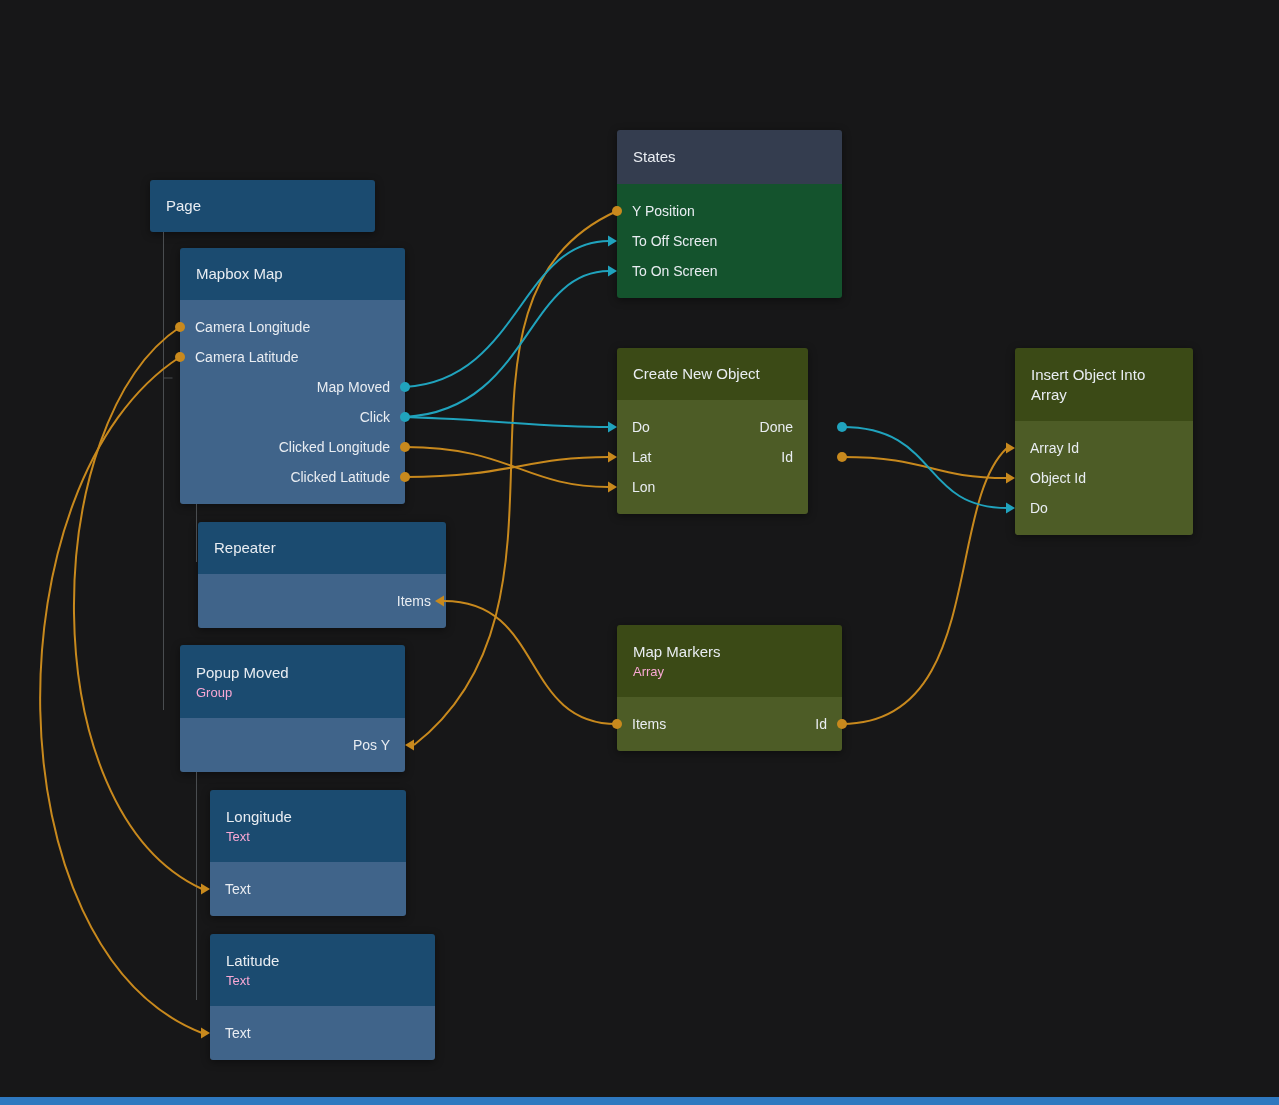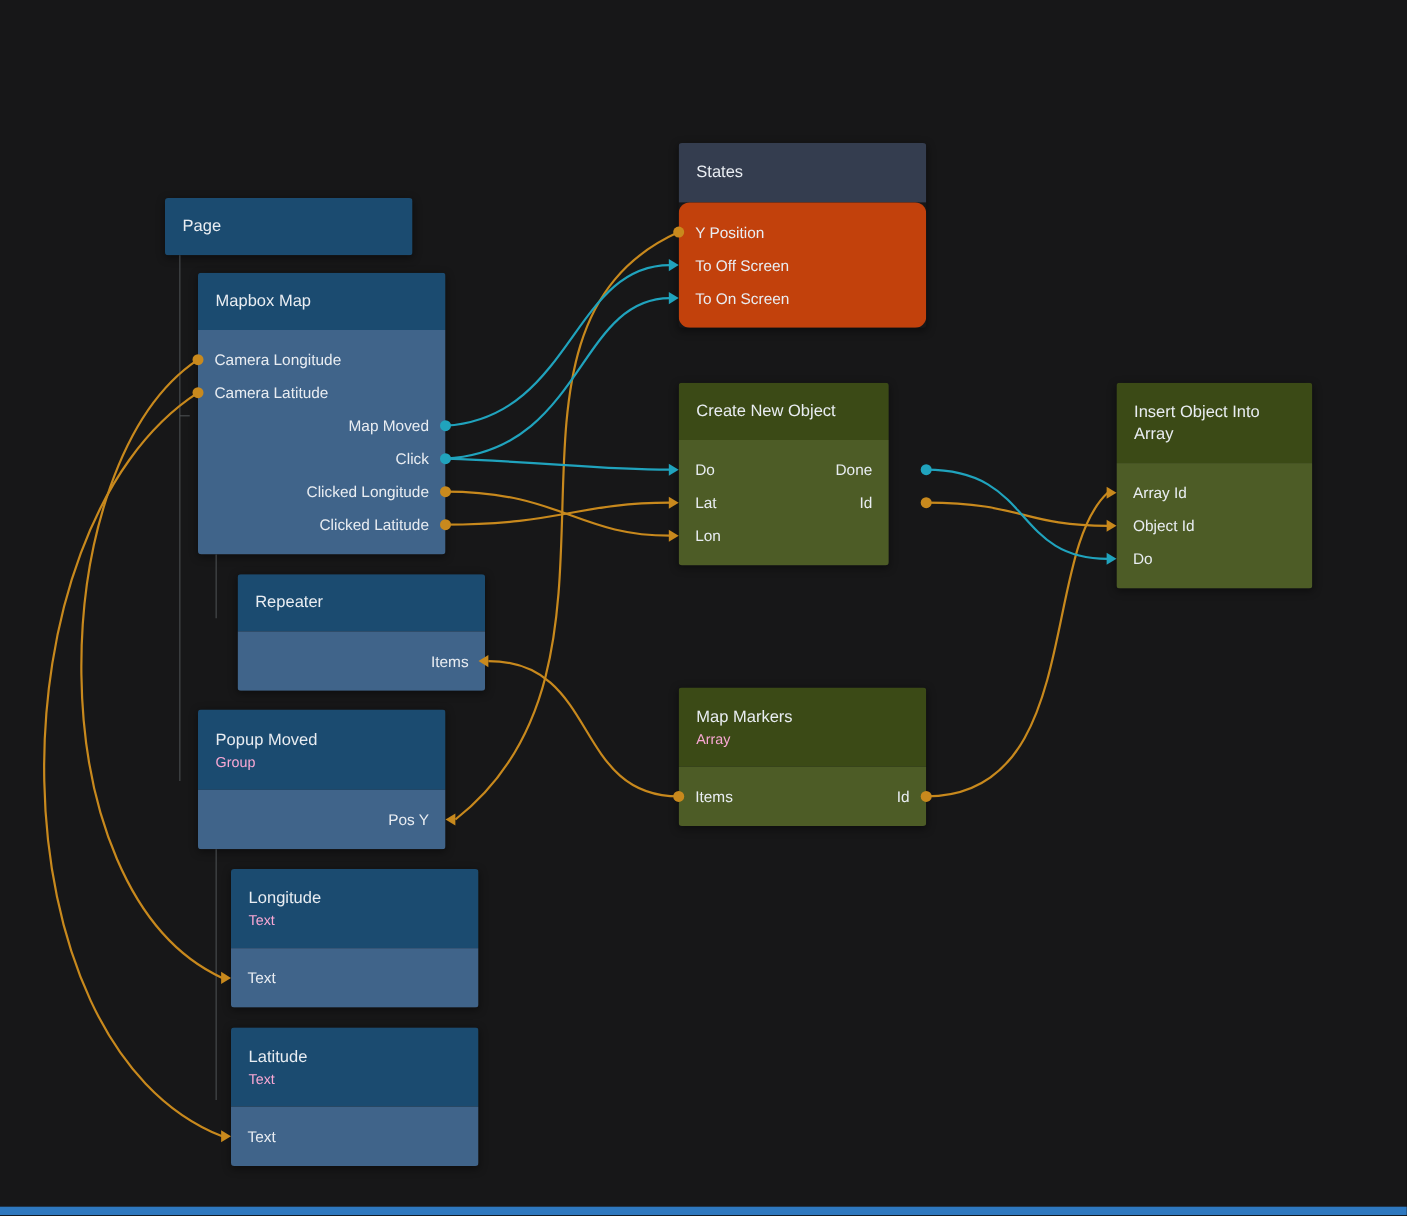--- a/index.html
+++ b/index.html
@@ -21,21 +21,21 @@
   .sub{font-size:13px;line-height:16px;margin-top:2px;color:#f9a8d4;}
   .body{padding:12px 0;box-sizing:border-box;}
   .row{
     height:30px;line-height:30px;padding:0 15px;font-size:14px;
     display:flex;justify-content:flex-start;white-space:nowrap;
   }
   .row.r{justify-content:flex-end;}
   .row.split{justify-content:space-between;}
   .h52{height:52px;} .h54{height:54px;} .h72{height:72px;} .h73{height:73px;}
   .blue  .hdr{background:#1b4b70;} .blue  .body{background:#40648a;}
-  .slate .hdr{background:#343d4f;} .slate .body{background:#c2410c;border-radius:10px;}
+  .slate .hdr{background:#343d4f;} .slate .body{background:#14532d;}
   .green .hdr{background:#3b4a16;} .green .body{background:#4d5c26;}
   .wires{
     position:absolute;left:0;top:0;z-index:5;pointer-events:none;
   }
   .wire{fill:none;stroke-width:2;}
   .wire.o{stroke:#c8891d;}
   .wire.t{stroke:#20a3bd;}
   .dot.o{fill:#c8891d;}
   .dot.t{fill:#20a3bd;}
   .arrow.o{fill:#c8891d;stroke:none;}
@@ -76,21 +76,21 @@
         </div>
       <div class="row r">
           <span>Clicked Longitude</span>
         </div>
       <div class="row r">
           <span>Clicked Latitude</span>
         </div>
     </div>
   </div>
 
-  <div class="node blue" style="left:216px;top:522px;width:225px;">
+  <div class="node blue" style="left:198px;top:522px;width:248px;">
     <div class="hdr h52">
       <div class="title">Repeater</div>
     </div>
     <div class="body">
       <div class="row r">
           <span>Items</span>
         </div>
     </div>
   </div>
 
@@ -99,21 +99,21 @@
       <div class="title">Popup Moved</div>
       <div class="sub">Group</div>
     </div>
     <div class="body">
       <div class="row r">
           <span>Pos Y</span>
         </div>
     </div>
   </div>
 
-  <div class="node blue" style="left:210px;top:790px;width:225px;">
+  <div class="node blue" style="left:210px;top:790px;width:196px;">
     <div class="hdr h72">
       <div class="title">Longitude</div>
       <div class="sub">Text</div>
     </div>
     <div class="body">
       <div class="row">
           <span>Text</span>
         </div>
     </div>
   </div>

